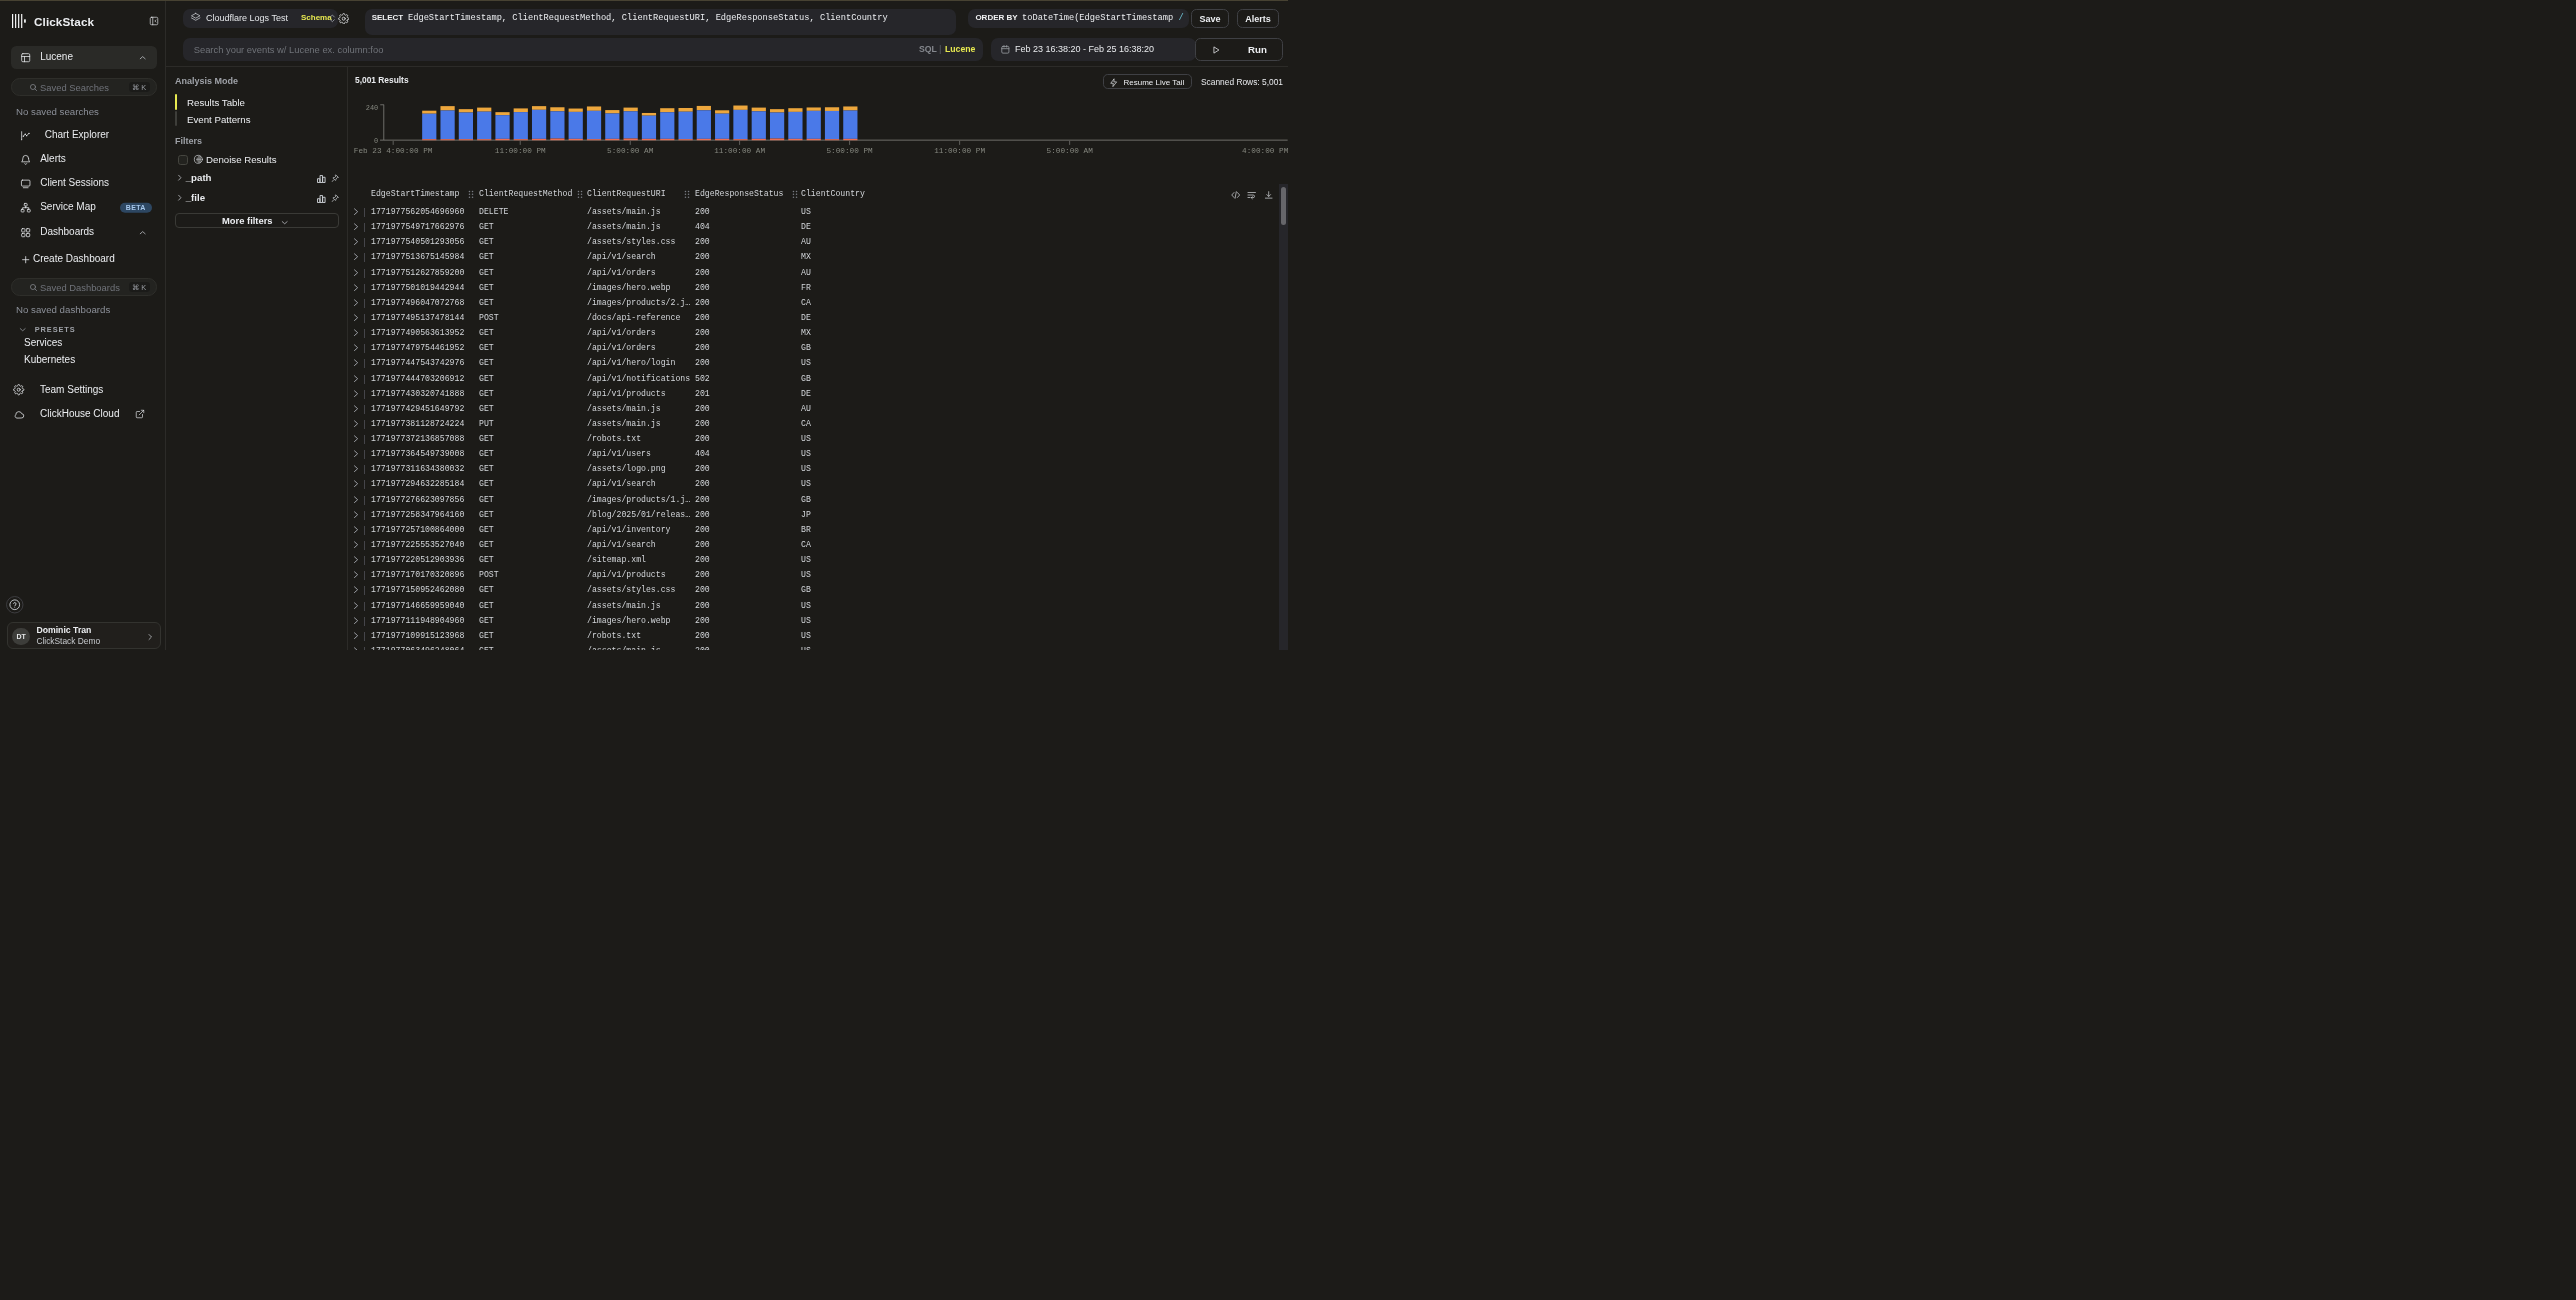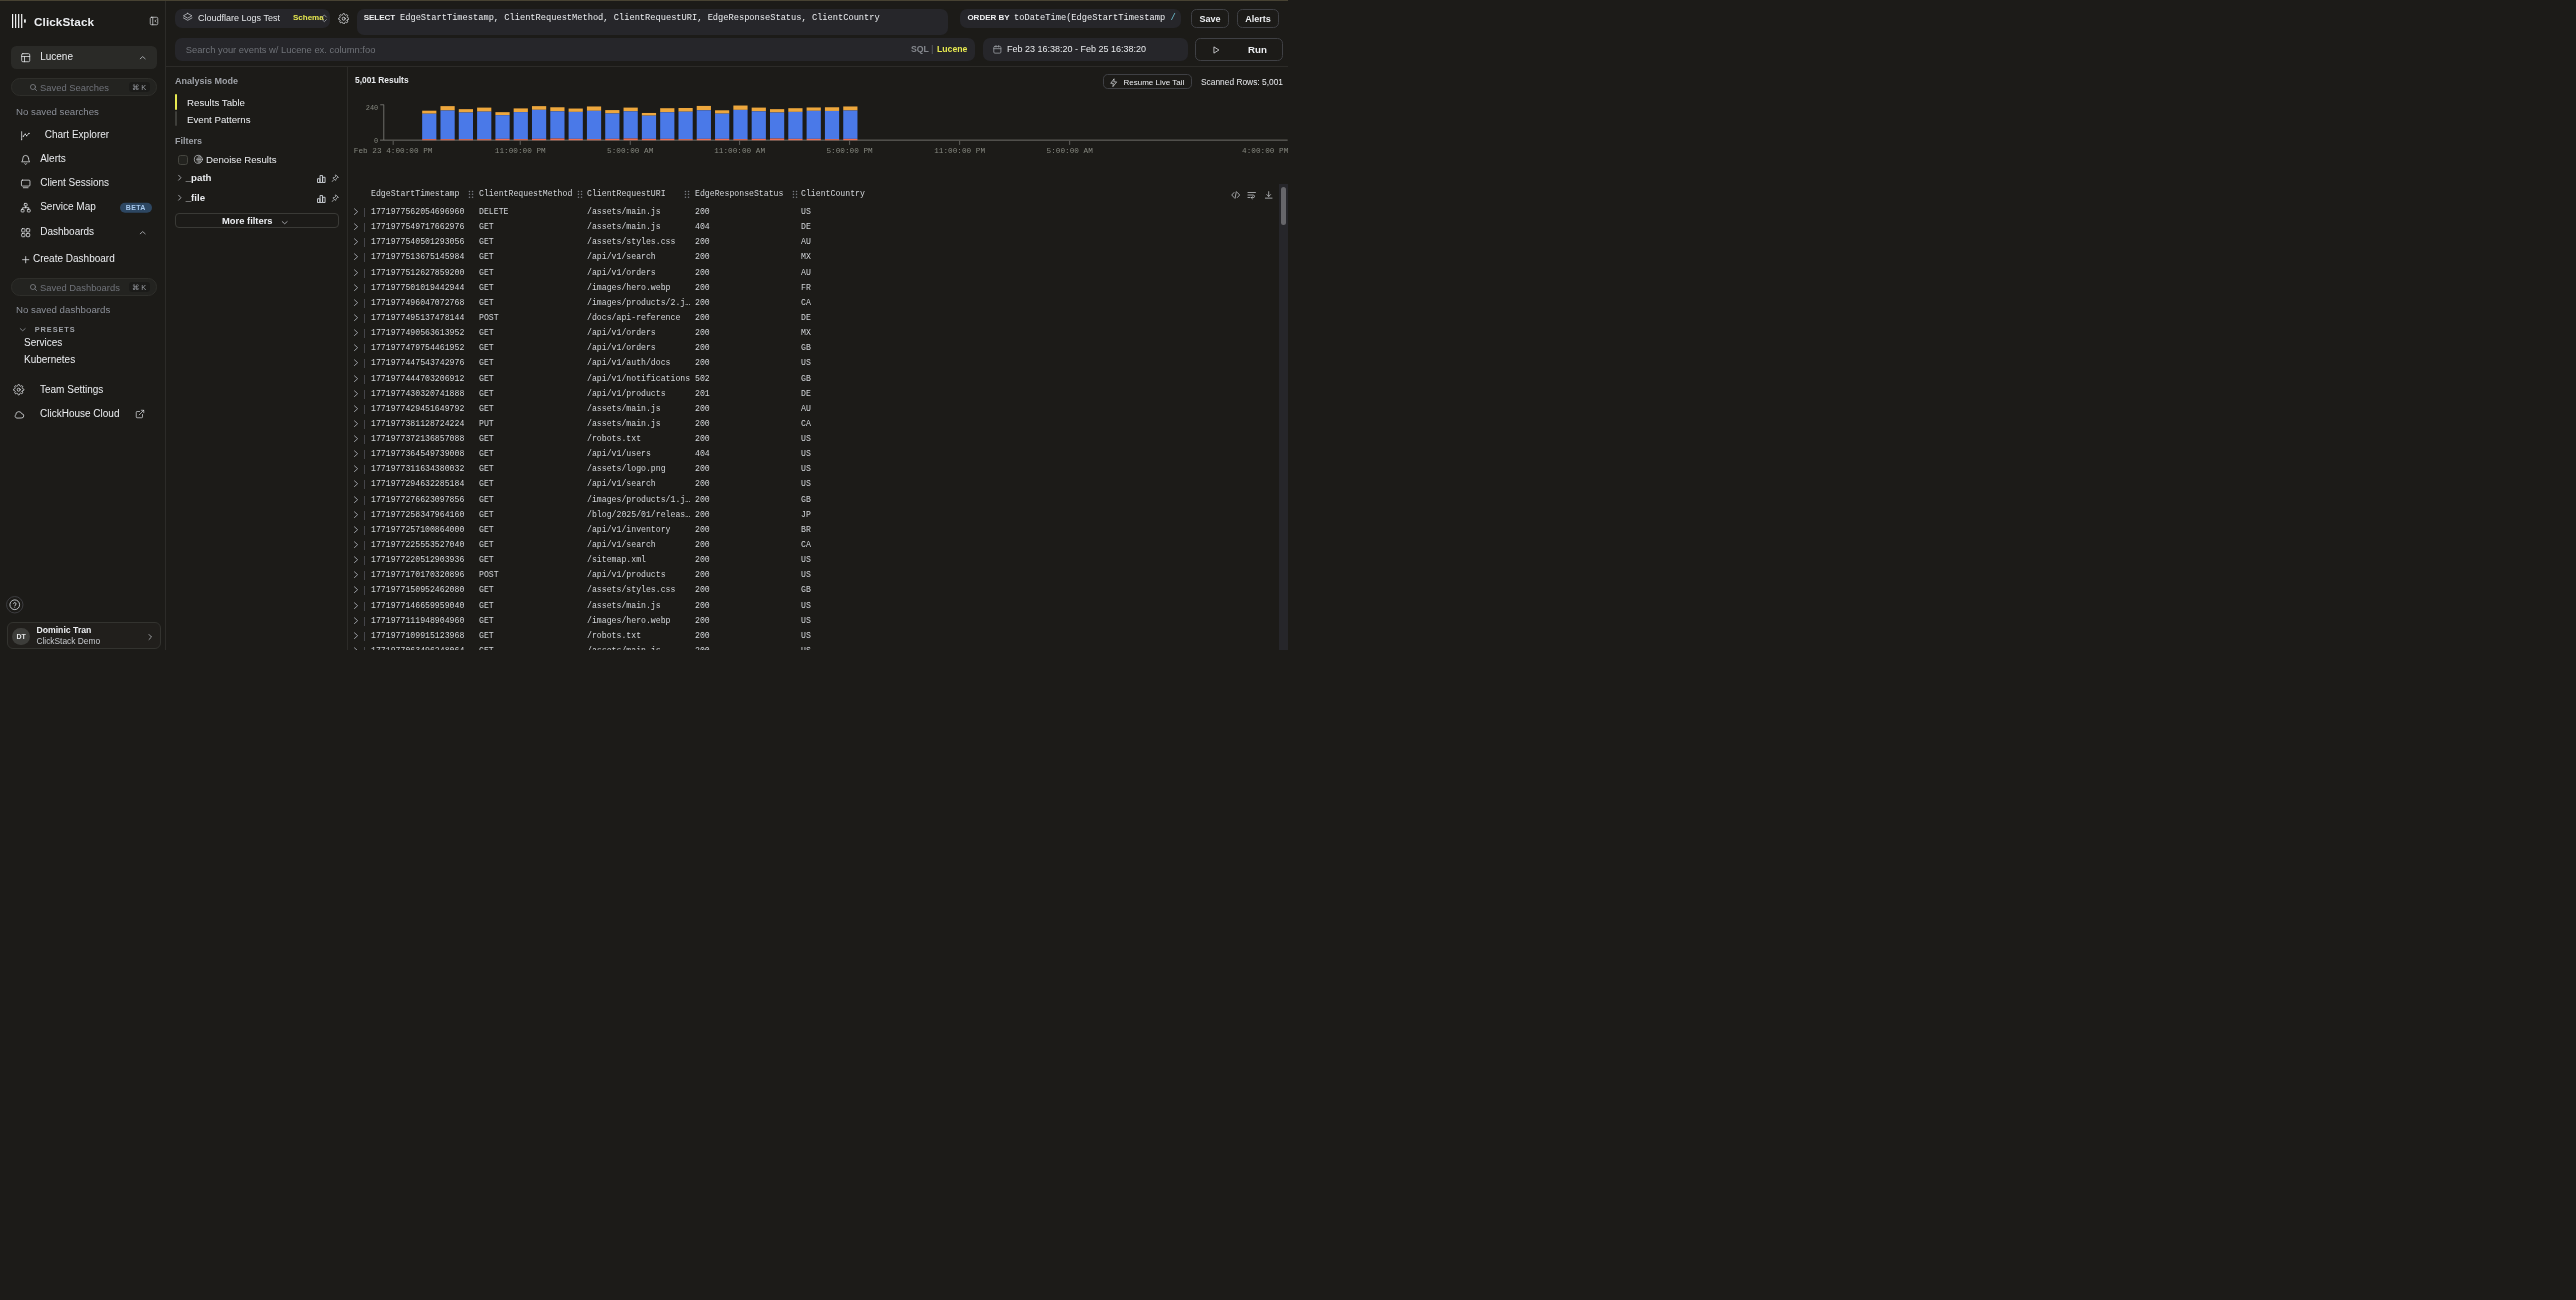--- a/index.html
+++ b/index.html
@@ -10,21 +10,21 @@
 .dimtext { color:#8c9099; }
 #sidebar { position:absolute; left:0; top:1.3px; width:165px; height:649px; }
 .navitem { position:absolute; left:10.7px; width:146px; height:23px; border-radius:5.4px; }
 .navlabel { position:absolute; top:4.7px; font-size:10px; color:#e9ebee; }
 .sideicon { position:absolute; left:9.4px; top:5.4px; width:11.4px; height:11.4px; }
 .pill { position:absolute; left:10.7px; width:146px; height:17.5px; border-radius:8.7px; background:#232320; border:0.7px solid #2e2e2a; }
 .pill .ph { position:absolute; left:23px; top:2.7px; color:#70737a; font-size:9.4px; }
 .pill svg { position:absolute; left:8.7px; top:4px; }
 .kbd { position:absolute; right:6px; top:2.7px; background:#1b1b19; border-radius:3.4px; font-size:7.4px; color:#9a9da3; padding:0.7px 3.4px; }
 #topbar { position:absolute; left:0; top:0; width:1288px; height:650px; }
-.box { position:absolute; background:#26262a; border-radius:7px; }
+.box { position:absolute; background:#26262a; border-radius:7px;margin-left:8px; }
 .btn { position:absolute; border:0.7px solid #3f4044; border-radius:5.4px; text-align:center; }
 .blabel { display:inline-block; margin-top:4px; }
 #filterpanel { position:absolute; left:0; top:0; width:1288px; height:650px; }
 #results { position:absolute; left:0; top:0; width:1288px; height:650px; }
 .axt { font-family:"Liberation Mono", monospace; font-size:11.5px; fill:#85877f; }
 .ayt { font-family:"Liberation Mono", monospace; font-size:10.3px; fill:#85877f; }
 .trow { position:absolute; left:0; width:1288px; height:15px; }
 .tc { position:absolute; top:2.3px; font-family:"Liberation Mono", monospace; font-size:8.2px; color:#d3d6da; white-space:pre; }
 .c1 { left:371px; } .c2 { left:479px; } .c3 { left:587px; } .c4 { left:695px; } .c5 { left:801px; }
 .rchs { position:absolute; left:353px; top:3.4px; }
@@ -552,21 +552,21 @@
         <span class="tc c4">200</span>
         <span class="tc c5">GB</span>
       </div>
 <div class="trow" style="top:356px">
         <svg class="rchs" width="6" height="7.4" viewBox="0 0 9 11" fill="none" stroke="#9a9da3" stroke-width="1.5" stroke-linecap="round" stroke-linejoin="round">
           <path d="M2.2 1.2 7 5.5 2.2 9.8"></path>
         </svg>
         <span class="rsep"></span>
         <span class="tc c1">1771977447543742976</span>
         <span class="tc c2">GET</span>
-        <span class="tc c3">/api/v1/auth/docs</span>
+        <span class="tc c3">/api/v1/hero/login</span>
         <span class="tc c4">200</span>
         <span class="tc c5">US</span>
       </div>
 <div class="trow" style="top:372px">
         <svg class="rchs" width="6" height="7.4" viewBox="0 0 9 11" fill="none" stroke="#9a9da3" stroke-width="1.5" stroke-linecap="round" stroke-linejoin="round">
           <path d="M2.2 1.2 7 5.5 2.2 9.8"></path>
         </svg>
         <span class="rsep"></span>
         <span class="tc c1">1771977444703206912</span>
         <span class="tc c2">GET</span>

